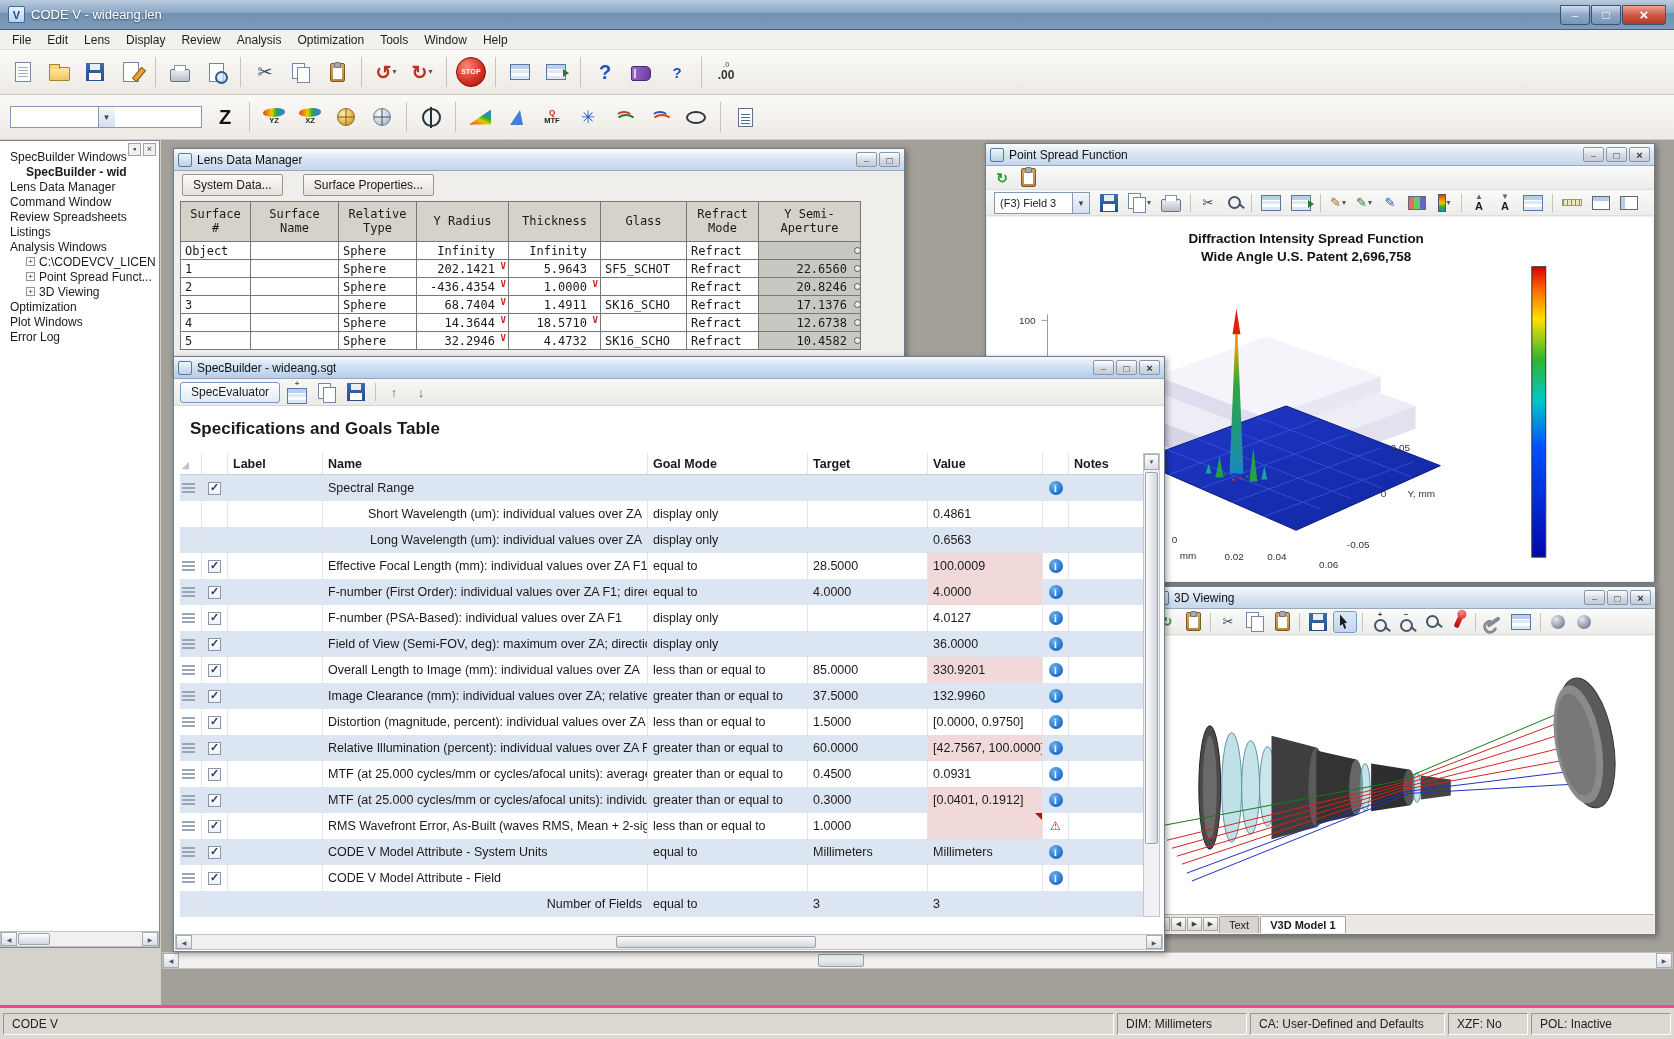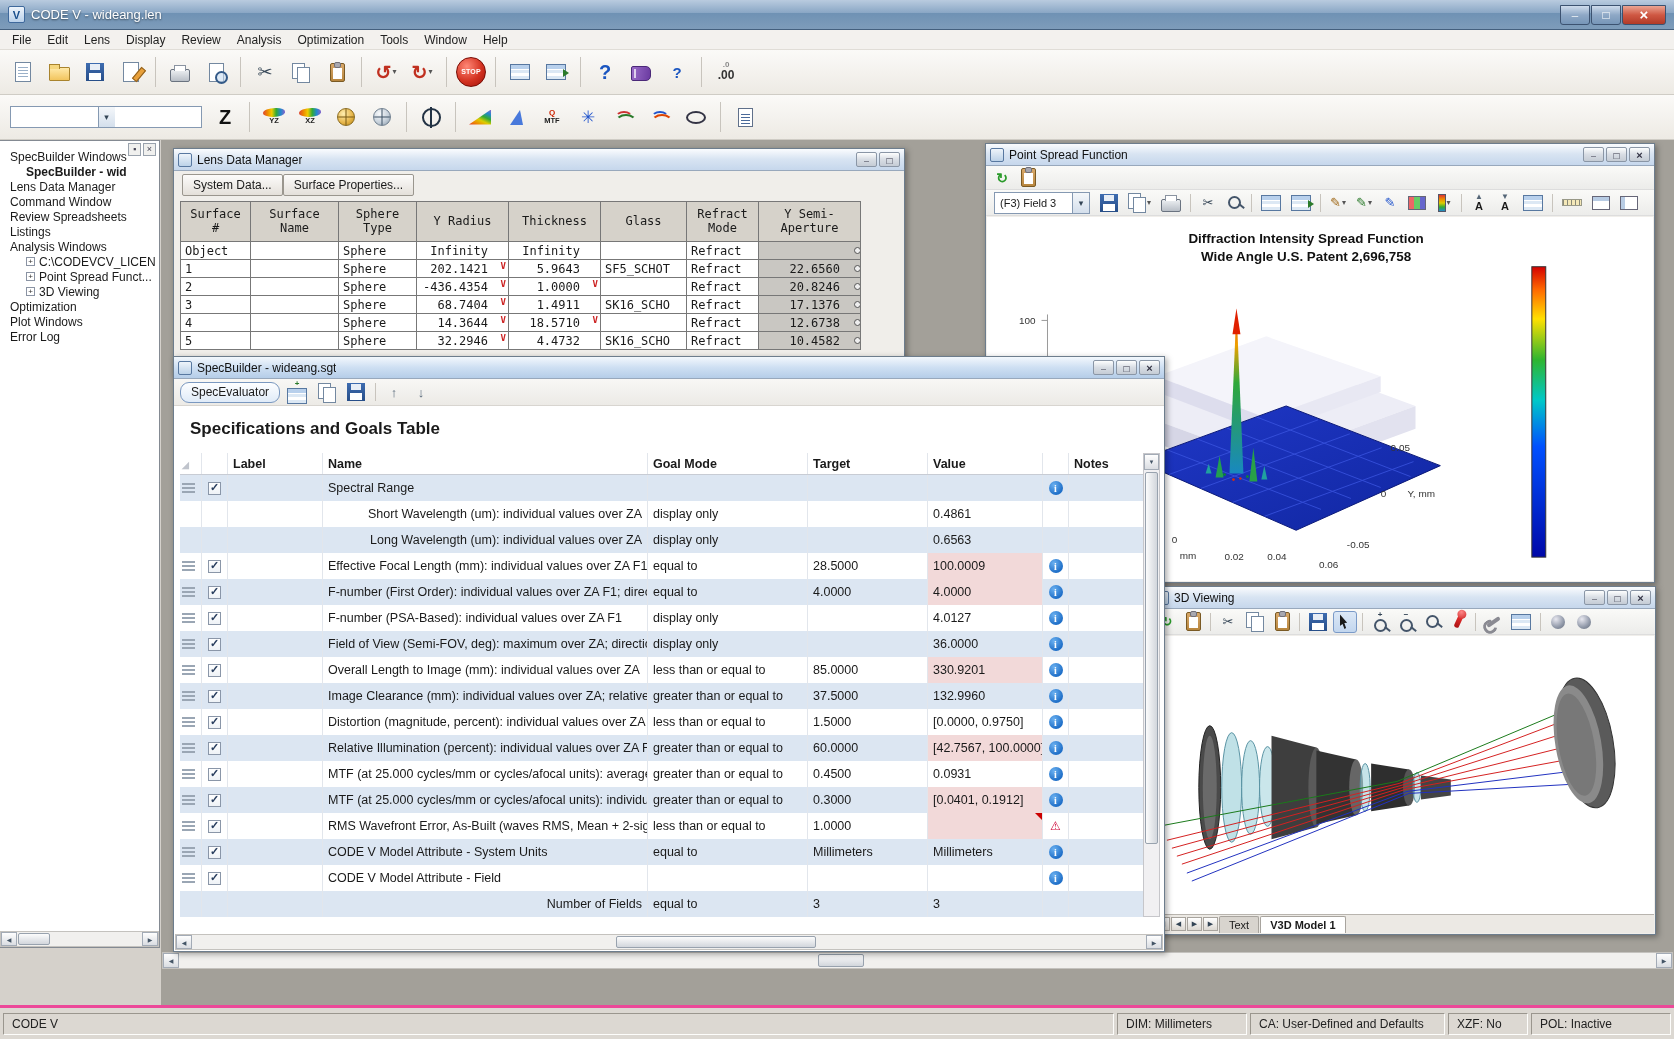--- a/index.html
+++ b/index.html
@@ -34,21 +34,21 @@
   .tbtn.row{flex-direction:row;gap:1px}
   .tbtn.pressed{border:1px solid #7a9ac8;background:linear-gradient(#dce8f6,#c2d6ee)}
   .tglyph{line-height:1}
   .tsep{width:1px;height:30px;background:#c8c4bd;margin:0 5px;flex:none}
   .toolbar-sm .tsep{height:18px;margin:0 3px}
   .dropmark{font-size:8px;color:#555;line-height:1}
   .tsup{font-size:8px;font-weight:700;line-height:1}
   .tlbl{font-size:7.5px;font-weight:700;line-height:1.1;color:#222}
   .tlbl.big{font-size:12px;color:#333}
   .lbtn{height:21px;padding:0 10px;border:1px solid #7a98c0;background:linear-gradient(#fdfeff,#e0ebf8);font-size:12px;
-    display:flex;align-items:center;border-radius:9px}
+    display:flex;align-items:center;border-radius:3px}
   .combo{height:22px;background:#fff;border:1px solid #8599b2;display:flex;align-items:center;margin:0 4px;flex:none}
   .combo-val{flex:1;font-size:11px;padding:0 5px;white-space:nowrap;overflow:hidden}
   .combo-btn{width:17px;height:100%;background:linear-gradient(#f4f7fa,#d4dfec);border-left:1px solid #8599b2;
     display:flex;align-items:center;justify-content:center}
   .combo-btn::before{content:"▾";font-size:9px;color:#345}
 
   
   .icx{position:relative;display:inline-block;flex:none}
   .icx-doc{width:16px;height:20px;background:#fff;border:1px solid #7388a0}
   .icx-doc::before{content:"";position:absolute;left:2px;top:3px;right:2px;height:11px;
@@ -151,31 +151,31 @@
   .wtext{white-space:nowrap;overflow:hidden}
   .wbtns{margin-left:auto;display:flex;gap:2px}
   .wbtn{width:21px;height:15px;border:1px solid #8a96a6;border-radius:2px;background:linear-gradient(#fdfefe,#d8dde4 50%,#c5ccd5);
     display:flex;align-items:center;justify-content:center;color:#334}
   .wb-min::before{content:"─";font-size:7px}
   .wb-max::before{content:"□";font-size:10px}
   .wb-close::before{content:"×";font-size:11px;font-weight:700}
 
   
   #win-ldm{left:12px;top:8px;width:732px;height:228px;z-index:1}
-  .ldm-toolbar{height:28px;display:flex;align-items:flex-start;gap:0;padding:3px 8px}
+  .ldm-toolbar{height:28px;display:flex;align-items:flex-start;gap:20px;padding:3px 8px}
   .ldm-btn{height:22px;padding:0 10px;background:linear-gradient(#fcfbfa,#e4e0da);border:1px solid #9a968e;border-radius:2px;
     font-size:12px;display:flex;align-items:center}
   .ldm-table{position:absolute;left:6px;top:52px;border-top:1px solid #777;border-left:1px solid #777;background:#fff;
     font-family:"DejaVu Sans Mono","Liberation Mono",monospace;font-size:12px}
   #ldm-head{display:flex;background:#d6d2ca}
   .lcell{position:relative;border-right:1px solid #777;border-bottom:1px solid #777;padding:0 4px;display:flex;align-items:center;overflow:hidden}
   .lh{height:40px;justify-content:center;text-align:center;white-space:normal;line-height:1.15}
   .lrow{display:flex;height:18px;background:#fff}
   .w0{width:70px}.w1{width:88px}.w2{width:78px}.w3{width:92px}.w4{width:92px}.w5{width:86px}.w6{width:72px}.w7{width:102px}
-  .ar{justify-content:flex-end;padding-right:20px}
+  .ar{justify-content:flex-end;padding-right:13px}
   .al{justify-content:flex-start}
   .gray{background:#c9c7c2}
   .vflag{position:absolute;right:2px;top:1px;color:#c22;font-size:9px;font-weight:700}
   .dotc{position:absolute;right:-1px;top:5px;width:7px;height:7px;border:1px solid #555;border-radius:50%;background:#eee}
 
   
   #win-psf{left:824px;top:3px;width:670px;height:440px;z-index:1}
   .psf-tb{display:flex;align-items:center;gap:2px;padding:1px 4px;background:linear-gradient(#fafaf8,#ececea);border-bottom:1px solid #ddd}
   #psf-tb1{height:24px}
   #psf-tb2{height:26px}
@@ -460,21 +460,21 @@
         </span>
       </div>
       <div class="ldm-toolbar">
         <div class="ldm-btn">System Data...</div>
         <div class="ldm-btn">Surface Properties...</div>
       </div>
       <div class="ldm-table">
         <div id="ldm-head">
             <div class="lcell lh w0">Surface #</div>
             <div class="lcell lh w1">Surface Name</div>
-            <div class="lcell lh w2">Sphere Type</div>
+            <div class="lcell lh w2">Relative Type</div>
             <div class="lcell lh w3">Y Radius</div>
             <div class="lcell lh w4">Thickness</div>
             <div class="lcell lh w5">Glass</div>
             <div class="lcell lh w6">Refract Mode</div>
             <div class="lcell lh w7">Y Semi-Aperture</div>
           </div>
         <div id="ldm-body">
             <div class="lrow">
               <div class="lcell w0 al">Object</div>
               <div class="lcell w1"></div>

